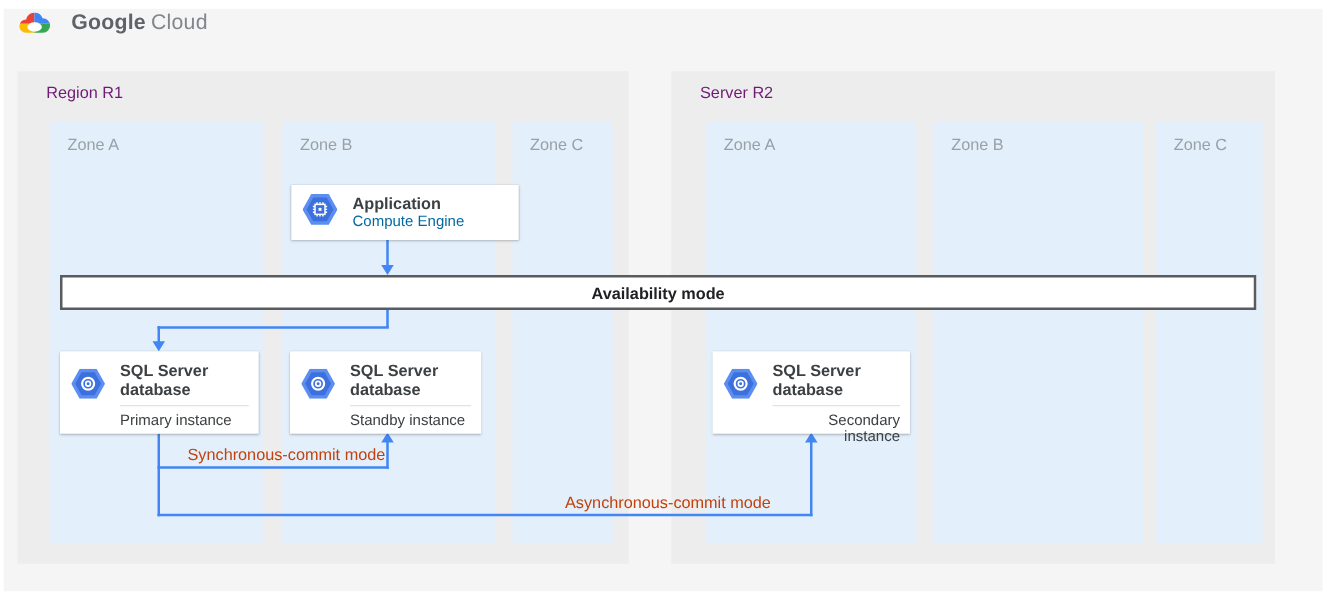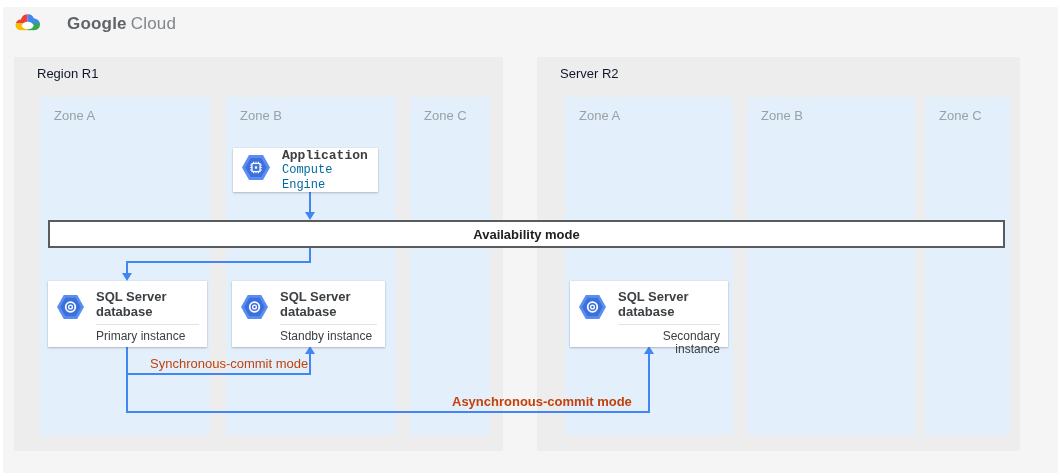--- a/index.html
+++ b/index.html
@@ -8,29 +8,29 @@
     font-family:"Liberation Sans", sans-serif;
     background:#ffffff;
     position:relative;
     overflow:hidden;
   }
   .canvas {
     position:absolute; left:3px; right:3px; top:7px; bottom:3px;
     background:#f5f5f6;
   }
   
-  .logo { position:absolute; left:14px; top:8px; height:26px; display:flex; align-items:flex-end; gap:26px; }
+  .logo { position:absolute; left:14px; top:8px; height:26px; display:flex; align-items:flex-start; gap:16px; }
   .logo svg { display:block; }
   .logo-text { font-size:17px; letter-spacing:.2px; white-space:nowrap; }
   .logo-brand { color:#5f6368; font-weight:600; }
   .logo-product { color:#80868b; font-weight:400; margin-left:4px; }
 
   
   .region { position:absolute; background:#ededee; }
-  .region-label { position:absolute; font-size:13px; color:#0f172a; }
+  .region-label { position:absolute; font-size:13px; color:#701a75; }
   .zone { position:absolute; background:#e3f0fc; }
   .zone-label { position:absolute; font-size:13px; color:#9aa0a6; }
 
   #region-r1 { left:14px;  top:57px; width:489px; height:394px; }
   #region-r2 { left:537px; top:57px; width:483px; height:394px; }
   #r1-label { left:37px;  top:66px; }
   #r2-label { left:560px; top:66px; }
 
   #z-r1-a { left:40px;  top:97px; width:170px; height:338px; }
   #z-r1-b { left:226px; top:97px; width:170px; height:338px; }
@@ -47,21 +47,21 @@
     box-shadow:0 1px 2px rgba(60,64,67,.30), 0 0 1px rgba(60,64,67,.18);
     display:flex; align-items:center; padding:8px 8px 8px 9px;
   }
   .card .icon { flex:0 0 auto; margin-right:12px; }
   .card-texts { flex:1 1 auto; min-width:0; }
   .card-title { font-size:13px; font-weight:700; color:#3c4043; line-height:15px; }
   .card-sub   { font-size:12px; color:#0369a1; line-height:15px; }
   .card-divider { height:1px; background:#e0e2e5; margin:5px 0 5px 0; }
   .card-instance { font-size:12px; color:#3c4043; line-height:13px; }
 
-  #app-card       { left:233px; top:148px; width:145px; height:44px;font-family:Liberation Mono, monospace; }
+  #app-card       { left:233px; top:148px; width:182px; height:44px; }
   #sql-primary    { left:48px;  top:281px; width:159px; height:66px; align-items:flex-start; }
   #sql-standby    { left:232px; top:281px; width:153px; height:66px; align-items:flex-start; }
   #sql-secondary  { left:570px; top:281px; width:158px; height:66px; align-items:flex-start; }
   .sql-card .icon { margin-top:6px; }
 
   
   #availability-bar {
     position:absolute; left:48px; top:220px; width:957px; height:28px;
     background:#ffffff; border:2px solid #595c5e;
     display:flex; align-items:center; justify-content:center;
@@ -69,21 +69,21 @@
   }
 
   
   .edge { position:absolute; background:#4285f4; }
   .v { width:2px; } .h { height:2px; }
   .arr { position:absolute; width:0; height:0; border-left:5px solid transparent; border-right:5px solid transparent; }
   .arr-down { border-top:8px solid #4285f4; }
   .arr-up   { border-bottom:8px solid #4285f4; }
   .edge-label { position:absolute; font-size:13px; color:#c2410c; white-space:nowrap; }
   #sync-label  { left:150px; top:356px; }
-  #async-label { left:452px; top:394px;font-weight:bold; }
+  #async-label { left:452px; top:394px; }
 </style>
 </head>
 <body>
 
 <div class="canvas"></div>
 
 <div class="logo">
   <svg width="27" height="22" viewBox="0 0 26 21">
     <defs>
       <clipPath id="cloudclip">

